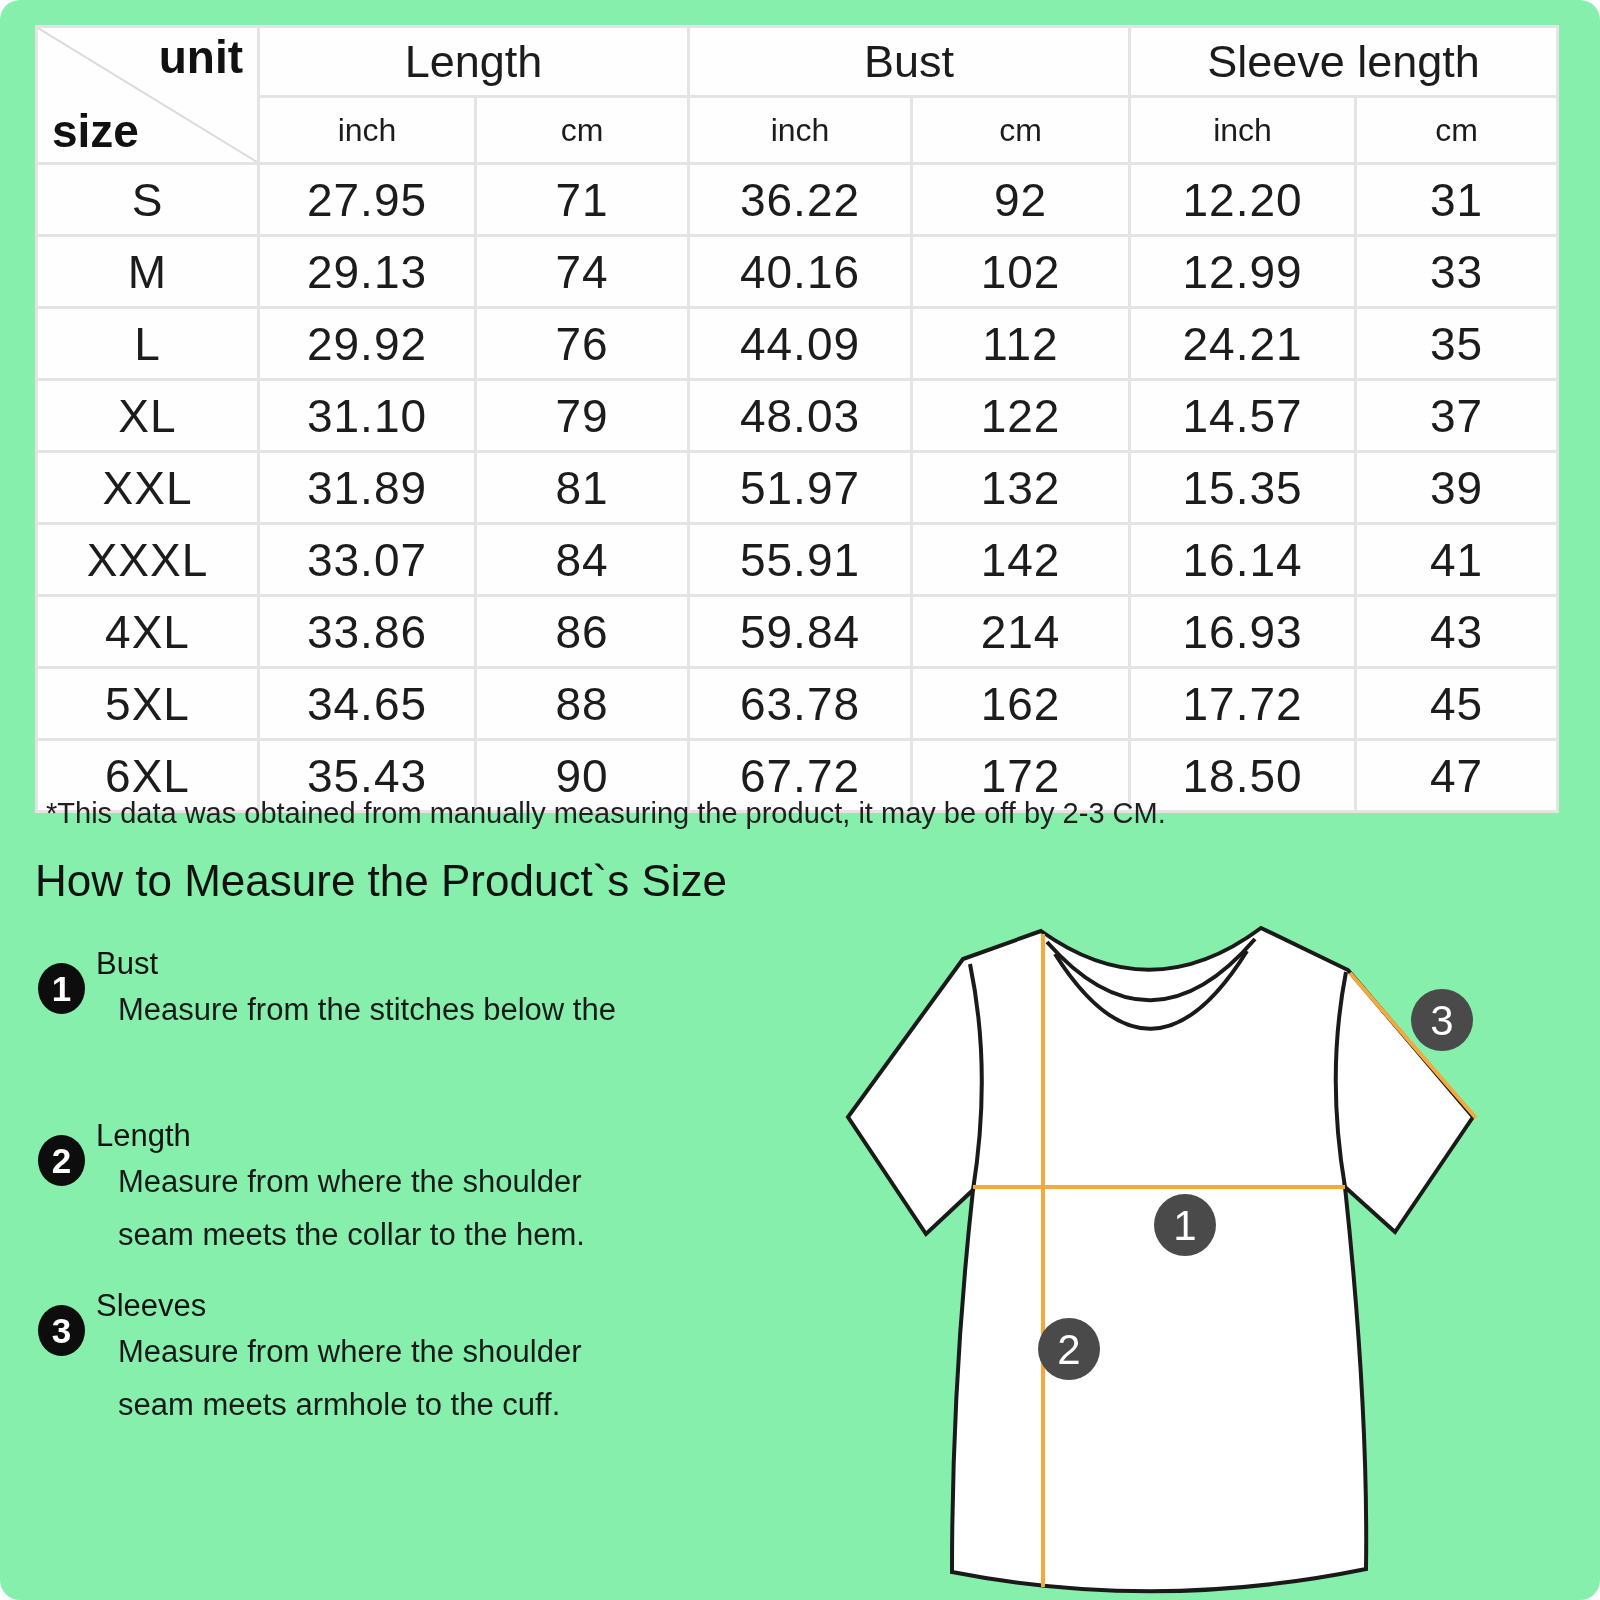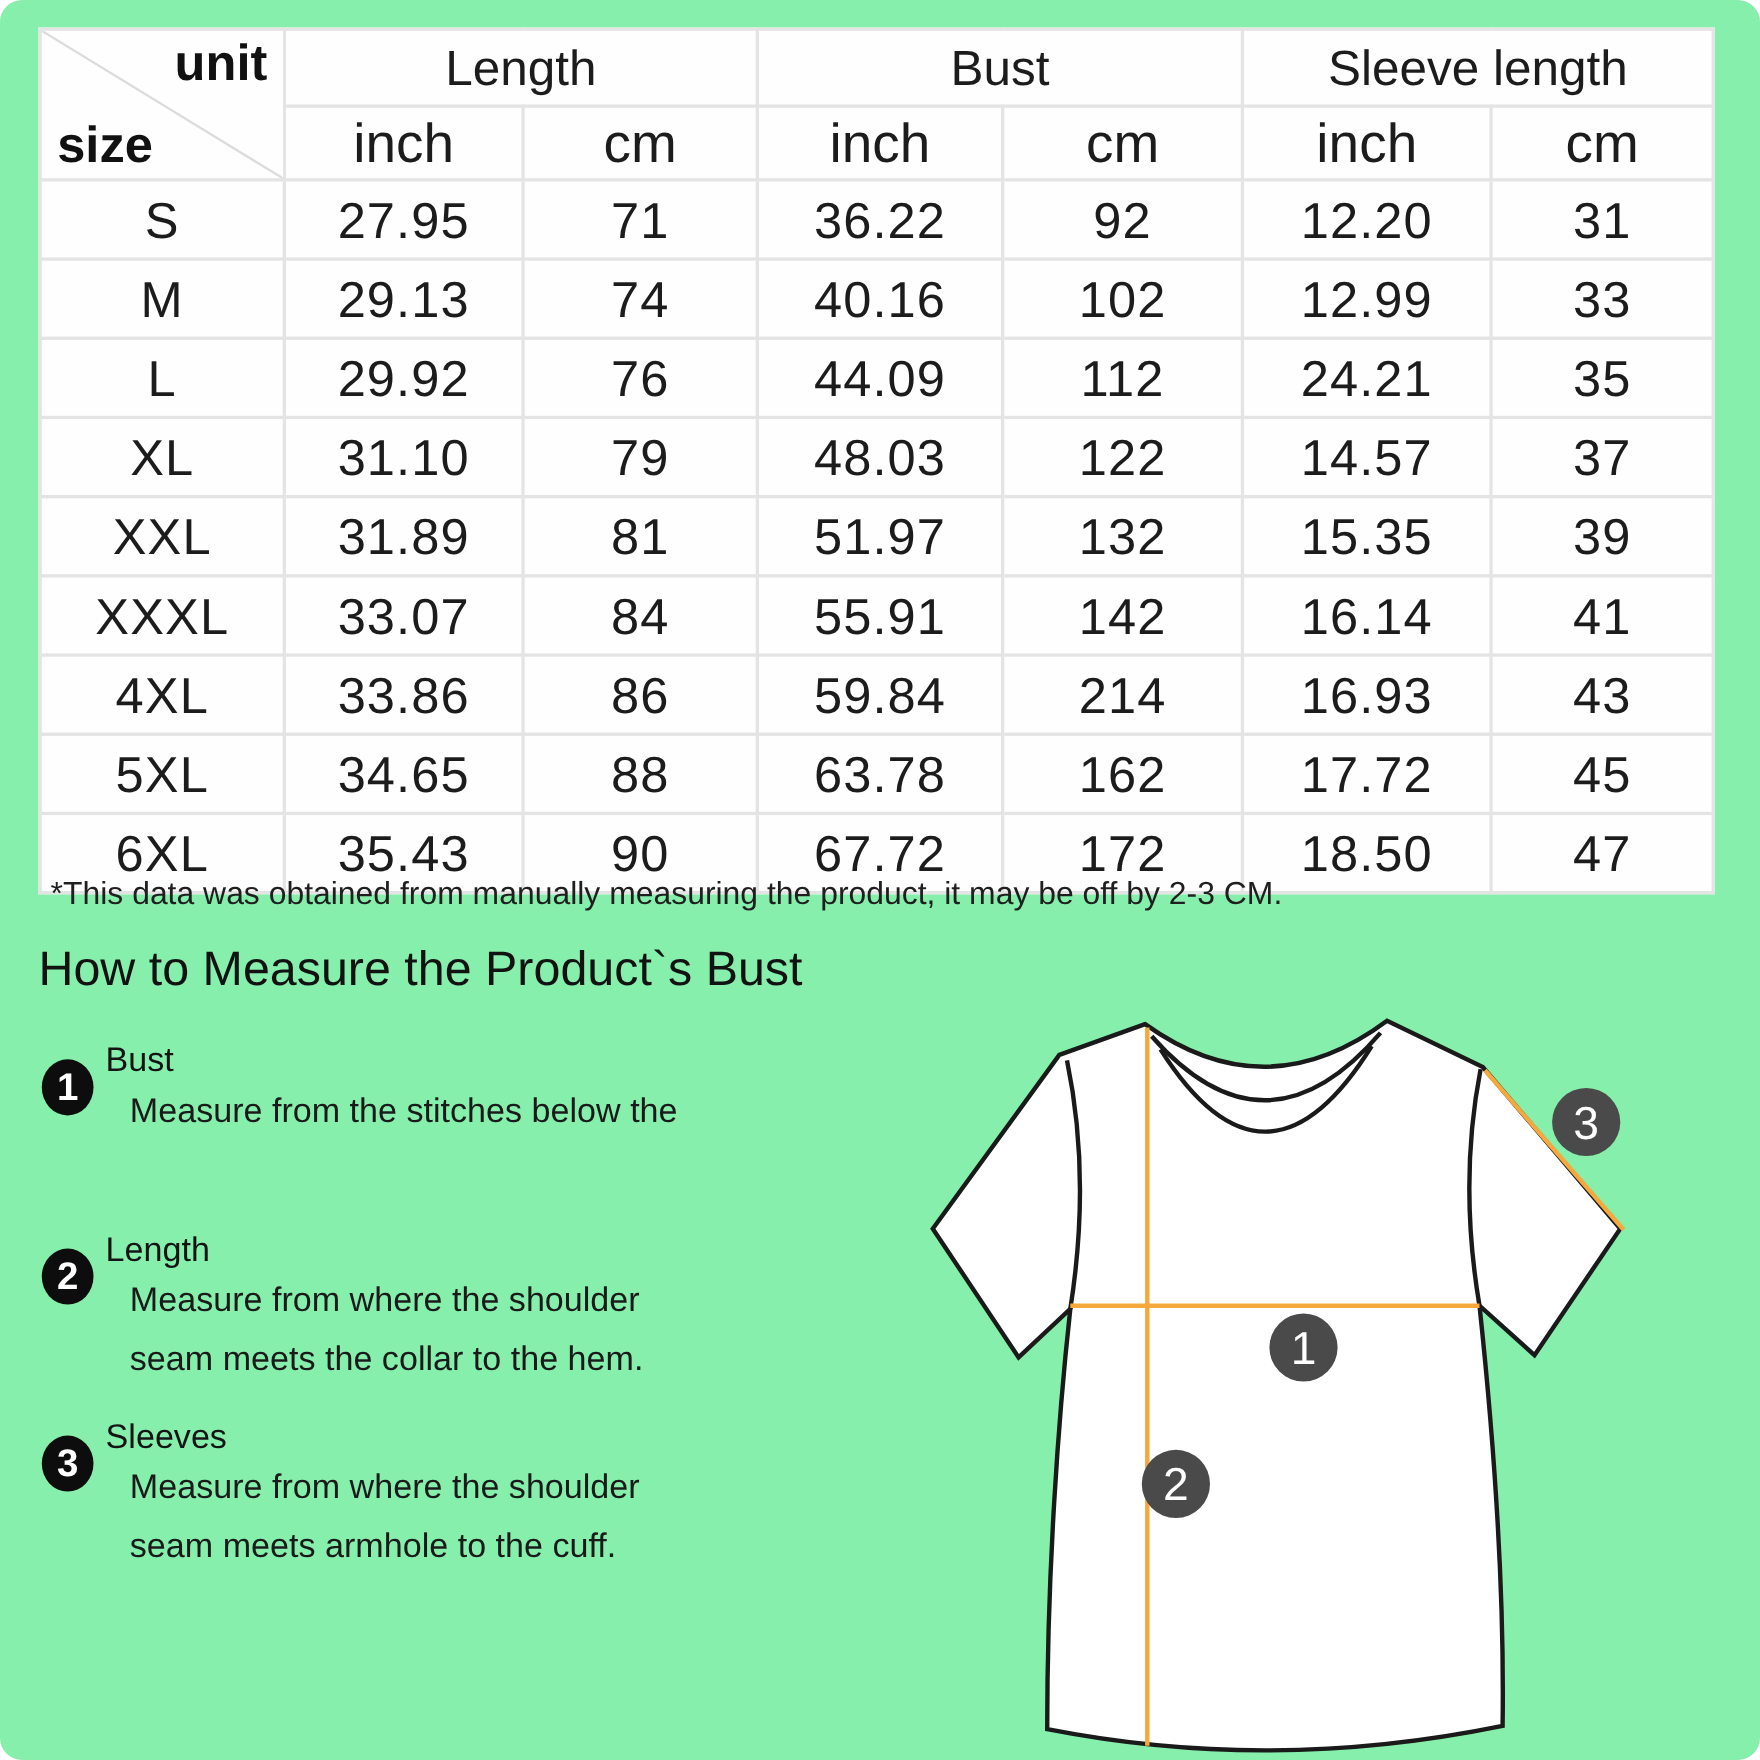--- a/index.html
+++ b/index.html
@@ -5,21 +5,21 @@
   html,body{margin:0;padding:0;background:#ffffff;}
   #page{position:relative;width:1600px;height:1600px;background:#86efac;overflow:hidden;
         font-family:"Liberation Sans","DejaVu Sans",sans-serif;color:#1a1a1a;border-radius:20px;}
 
   
   table.size-table{position:absolute;left:35px;top:25px;width:1521px;
         border-collapse:collapse;table-layout:fixed;background:#ffffff;}
   table.size-table td,table.size-table th{border:3px solid #e4e4e4;text-align:center;
         vertical-align:middle;padding:0;font-weight:400;color:#1c1c1c;background:#fefefe;}
   tr.group-row th{height:67px;font-size:45px;font-weight:500;}
-  tr.unit-row th{height:64px;font-size:50px;font-weight:400;}
+  tr.unit-row th{height:64px;font-size:32px;font-weight:400;}
   tr.data-row td{height:69px;font-size:46px;letter-spacing:1px;}
   td.size-col{font-size:44px;}
   th.corner{position:relative;background:#fdfdfd;}
   th.corner svg{position:absolute;left:0;top:0;width:100%;height:100%;}
   .corner-top{position:absolute;top:2px;right:14px;font-size:46px;font-weight:600;color:#111;}
   .corner-bottom{position:absolute;bottom:4px;left:14px;font-size:46px;font-weight:600;color:#111;}
 
   
   .note{position:absolute;left:46px;top:797px;font-size:29px;color:#1f1f1f;}
   .heading{position:absolute;left:35px;top:856px;font-size:44px;font-weight:400;color:#121212;}
@@ -151,21 +151,21 @@
         <td>90</td>
         <td>67.72</td>
         <td>172</td>
         <td>18.50</td>
         <td>47</td>
       </tr>
     </tbody>
   </table>
 
   <div class="note">*This data was obtained from manually measuring the product, it may be off by 2-3 CM.</div>
-  <div class="heading">How to Measure the Product`s Bust</div>
+  <div class="heading">How to Measure the Product`s Size</div>
 
   <div class="measure-item" style="top:945px">
     <span class="num-badge">1</span>
     <div class="item-body">
       <div class="item-title">Bust</div>
       <div class="item-line">Measure from the stitches below the</div>
     </div>
   </div>
 
   <div class="measure-item" style="top:1117px">

